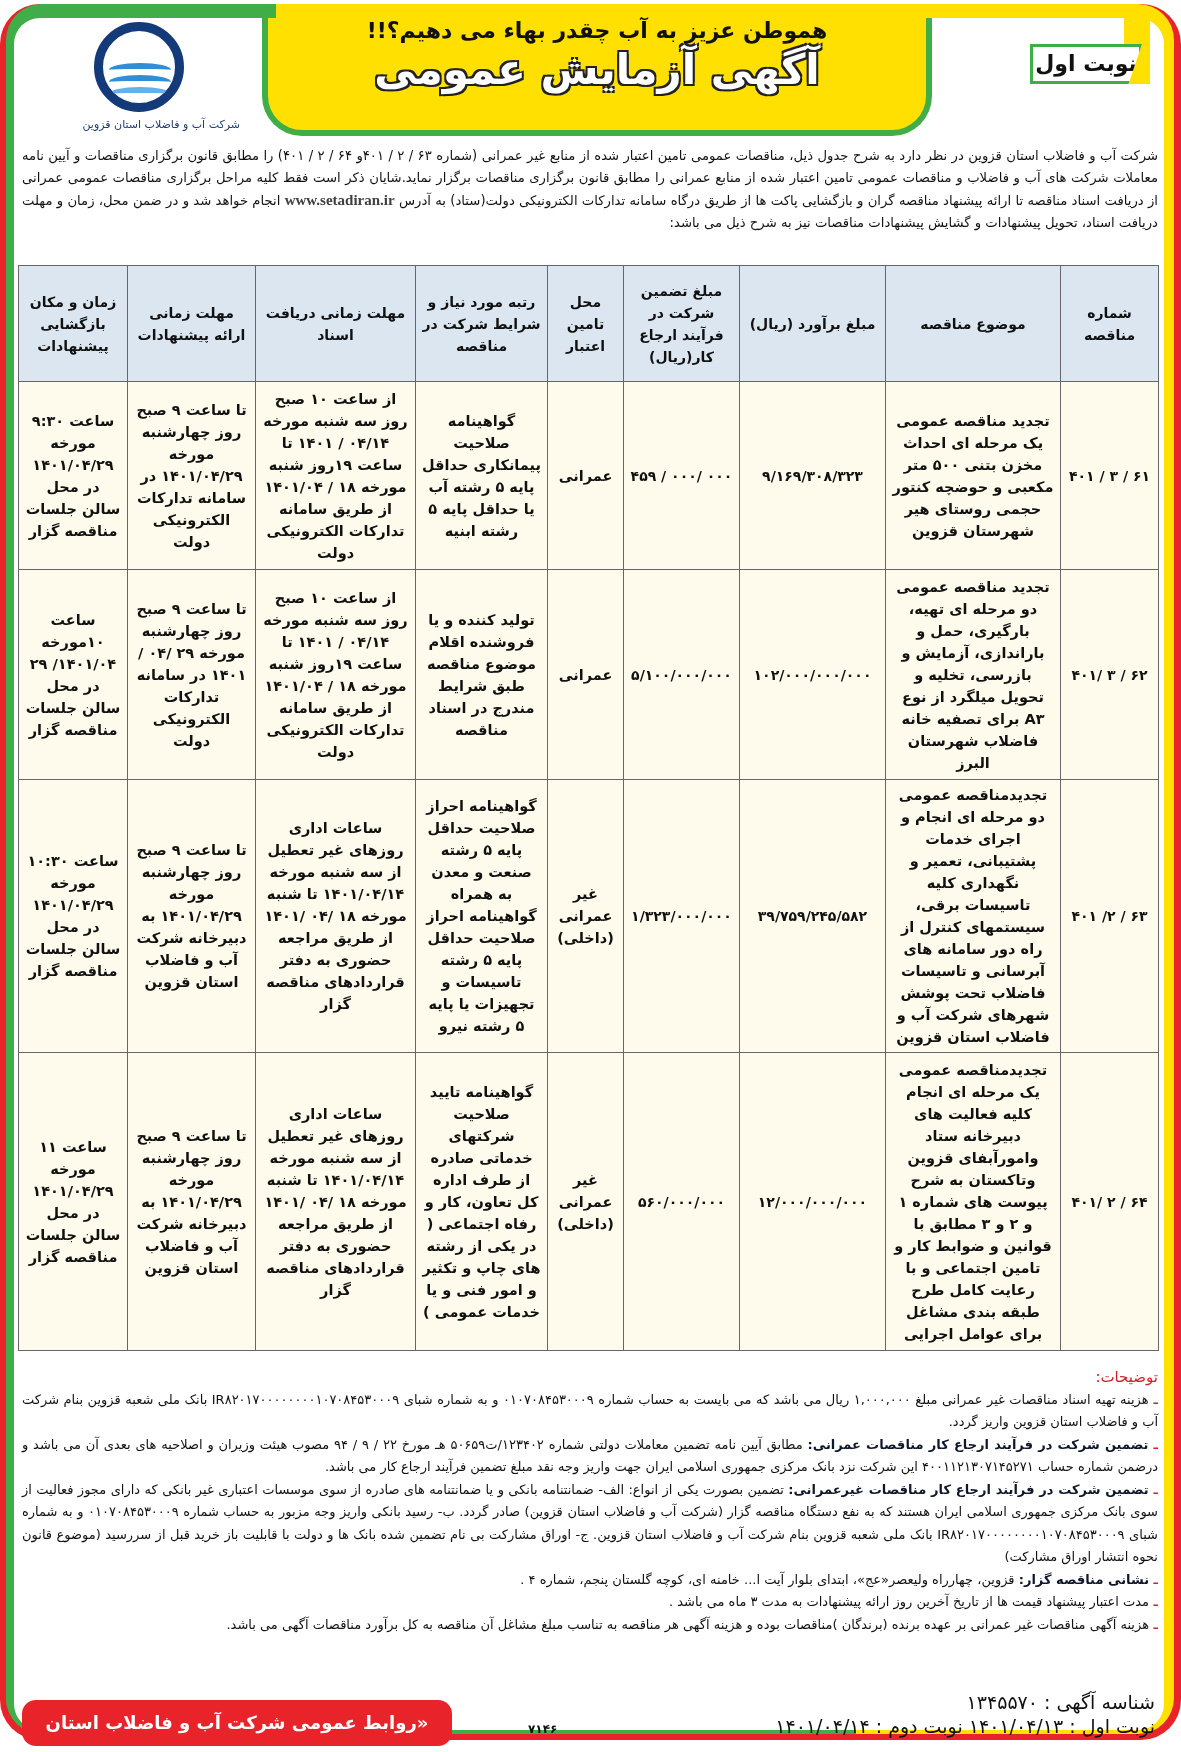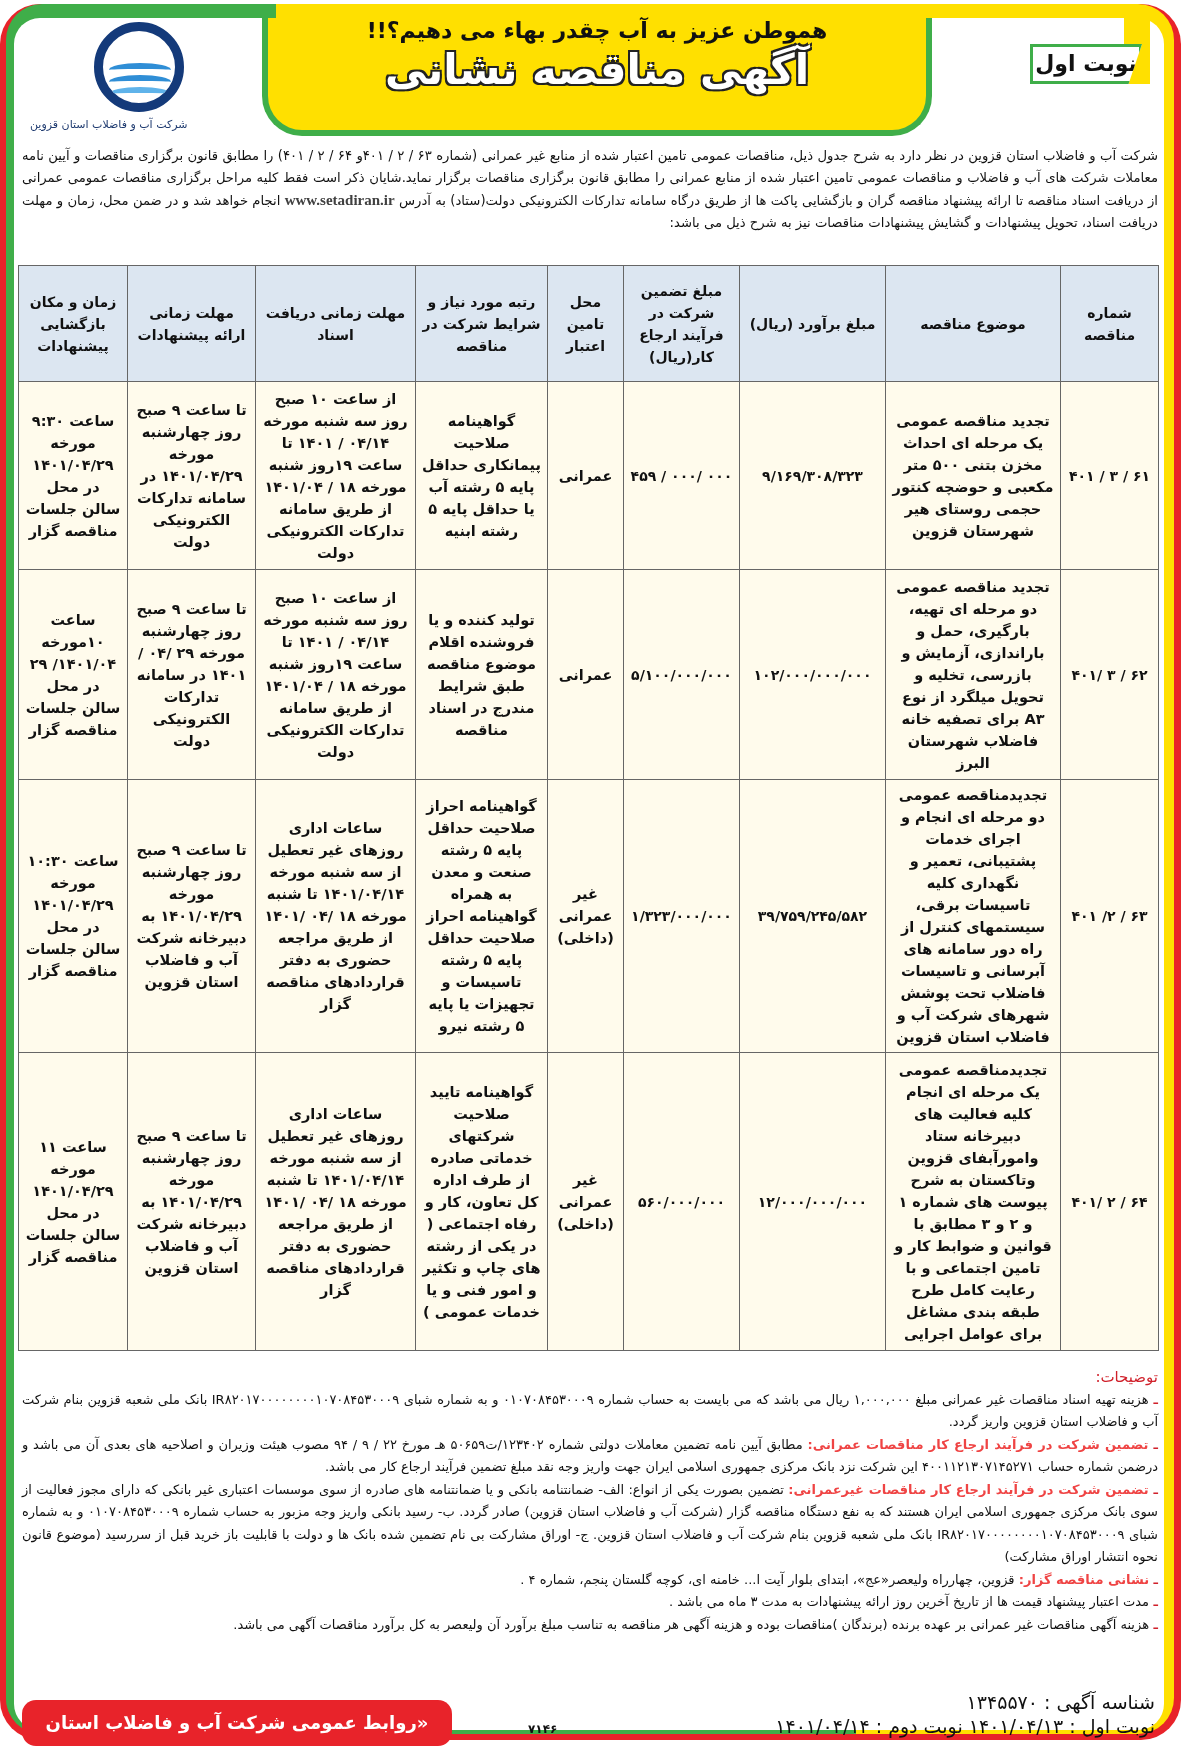--- a/index.html
+++ b/index.html
@@ -14,21 +14,21 @@
   .frame-outer .bottom-green { position: absolute; left: 0; bottom: 0; width: 850px; height: 40px; background: #3fae49; }
   .inner { position: absolute; left: 14px; top: 18px; width: 1150px; height: 1712px; background: #ffffff; border-radius: 26px; }
 
   
   .logo { position: absolute; left: 30px; top: 22px; width: 210px; height: 118px; }
   .logo-ring { position: absolute; left: 64px; top: 0; width: 90px; height: 90px; border-radius: 50%; border: 9px solid #143a7a; background: #fff; overflow: hidden; }
   .logo-wave1, .logo-wave2, .logo-wave3 { position: absolute; left: 6px; width: 62px; height: 14px; border-top: 6px solid #2f8ed6; border-radius: 50% 50% 0 0; }
   .logo-wave1 { top: 32px; }
   .logo-wave2 { top: 44px; }
   .logo-wave3 { top: 56px; border-top-color: #5fb3ea; }
-  .logo-caption { position: absolute; left: 0; top: 96px; width: 210px; text-align: left; font-size: 11px; color: #1f3b70; direction: rtl; }
+  .logo-caption { position: absolute; left: 0; top: 96px; width: 210px; text-align: right; font-size: 11px; color: #1f3b70; direction: rtl; }
 
   .banner { position: absolute; left: 262px; top: 18px; width: 670px; height: 118px; background: #ffe000; border: 6px solid #3fae49; border-top: none; border-radius: 0 0 40px 40px; text-align: center; direction: rtl; }
   .banner-sub { font-size: 22px; font-weight: bold; margin-top: 0; }
   .banner-title { font-size: 42px; font-weight: bold; color: #fff; text-shadow: -2px -2px 0 #222, 2px -2px 0 #222, -2px 2px 0 #222, 2px 2px 0 #222; margin-top: 2px; }
 
   .tab-yellow-right { position: absolute; left: 1124px; top: 18px; width: 26px; height: 66px; background: #ffe000; }
   .turn-badge { position: absolute; left: 1030px; top: 44px; width: 112px; height: 40px; border: 3px solid #3fae49; background: #fff; font-size: 22px; font-weight: bold; text-align: center; line-height: 34px; direction: rtl; clip-path: polygon(0 0, 100% 0, 88% 100%, 0 100%); }
 
   
   .intro { position: absolute; left: 22px; top: 145px; width: 1136px; direction: rtl; text-align: justify; font-size: 13.2px; line-height: 22px; }
@@ -47,21 +47,21 @@
   
   .wm { position: absolute; left: 100px; top: 560px; width: 760px; height: 640px; pointer-events: none; opacity: 0.42; }
   .wm-arc { position: absolute; border: 34px solid #8a8a80; border-radius: 50%; }
   .wm-a1 { left: 20px; top: 20px; width: 720px; height: 720px; border-right-color: transparent; border-bottom-color: transparent; }
   .wm-a2 { left: 180px; top: 110px; width: 360px; height: 520px; border-left-color: transparent; border-top-color: transparent; border-radius: 0 0 40px 0; }
   .wm-red { position: absolute; left: 260px; top: 150px; width: 42px; height: 60px; background: #f6a3a3; transform: rotate(35deg); opacity: 0.9; }
 
   
   .notes { position: absolute; left: 22px; top: 1366px; width: 1136px; direction: rtl; font-size: 13px; line-height: 22.5px; text-align: justify; }
   .notes-title { color: #d0202a; font-weight: normal; font-size: 15px; }
-  .notes .hl { color: #ef4444; font-weight: bold; }
+  .notes .hl { color: #0f172a; font-weight: bold; }
   .notes .dash { color: #d0202a; font-weight: bold; }
   .meta { position: absolute; left: 770px; top: 1690px; width: 385px; direction: rtl; font-size: 19px; line-height: 24px; }
   .pr-badge { position: absolute; left: 22px; top: 1700px; width: 430px; height: 46px; background: #e8232a; border-radius: 14px; color: #fff; font-weight: bold; font-size: 18px; text-align: center; line-height: 46px; direction: rtl; }
   .ad-num { position: absolute; left: 528px; top: 1722px; font-size: 12px; font-weight: bold; }
 </style>
 </head>
 <body>
 
 <div class="frame-red"></div>
 <div class="frame-outer">
@@ -75,21 +75,21 @@
   <div class="logo-ring">
     <div class="logo-wave1"></div>
       <div class="logo-wave2"></div>
       <div class="logo-wave3"></div>
   </div>
   <div class="logo-caption">شرکت آب و فاضلاب استان قزوین</div>
 </div>
 
 <div class="banner">
   <div class="banner-sub">هموطن عزیز به آب چقدر بهاء می دهیم؟!!</div>
-  <div class="banner-title">آگهی مناقصه نشانی</div>
+  <div class="banner-title">آگهی آزمایش عمومی</div>
 </div>
 <div class="tab-yellow-right"></div>
 <div class="turn-badge">نوبت اول</div>
 
 <div class="intro">
   <span>شرکت آب و فاضلاب استان قزوین در نظر دارد به شرح جدول ذیل، مناقصات عمومی تامین اعتبار شده از منابع غیر عمرانی (شماره ۶۳ / ۲ / ۴۰۱و ۶۴ / ۲ / ۴۰۱) را مطابق قانون برگزاری مناقصات و آیین نامه معاملات شرکت های آب و فاضلاب و مناقصات عمومی تامین اعتبار شده از منابع عمرانی را مطابق قانون برگزاری مناقصات برگزار نماید.شایان ذکر است فقط کلیه مراحل برگزاری مناقصات عمومی عمرانی از دریافت اسناد مناقصه تا ارائه پیشنهاد مناقصه گران و بازگشایی پاکت ها از طریق درگاه سامانه تدارکات الکترونیکی دولت(ستاد) به آدرس</span>
   <span class="link">www.setadiran.ir</span>
   <span>انجام خواهد شد و در ضمن محل، زمان و مهلت دریافت اسناد، تحویل پیشنهادات و گشایش پیشنهادات مناقصات نیز به شرح ذیل می باشد:</span>
 </div>
 
@@ -172,21 +172,21 @@
   </tbody>
 </table>
 
 <div class="notes">
   <div class="notes-title">توضیحات:</div>
   <div><span class="dash">ـ </span><span>هزینه تهیه اسناد مناقصات غیر عمرانی مبلغ ۱,۰۰۰,۰۰۰ ریال می باشد که می بایست به حساب شماره ۰۱۰۷۰۸۴۵۳۰۰۰۹ و به شماره شبای IR۸۲۰۱۷۰۰۰۰۰۰۰۰۱۰۷۰۸۴۵۳۰۰۰۹ بانک ملی شعبه قزوین بنام شرکت آب و فاضلاب استان قزوین واریز گردد.</span></div>
   <div><span class="dash">ـ </span><span class="hl">تضمین شرکت در فرآیند ارجاع کار مناقصات عمرانی:</span> <span>مطابق آیین نامه تضمین معاملات دولتی شماره ۱۲۳۴۰۲/ت۵۰۶۵۹ هـ مورخ ۲۲ / ۹ / ۹۴ مصوب هیئت وزیران و اصلاحیه های بعدی آن می باشد و درضمن شماره حساب ۴۰۰۱۱۲۱۳۰۷۱۴۵۲۷۱ این شرکت نزد بانک مرکزی جمهوری اسلامی ایران جهت واریز وجه نقد مبلغ تضمین فرآیند ارجاع کار می باشد.</span></div>
   <div><span class="dash">ـ </span><span class="hl">تضمین شرکت در فرآیند ارجاع کار مناقصات غیرعمرانی:</span> <span>تضمین بصورت یکی از انواع: الف- ضمانتنامه بانکی و یا ضمانتنامه های صادره از سوی موسسات اعتباری غیر بانکی که دارای مجوز فعالیت از سوی بانک مرکزی جمهوری اسلامی ایران هستند که به نفع دستگاه مناقصه گزار (شرکت آب و فاضلاب استان قزوین) صادر گردد. ب- رسید بانکی واریز وجه مزبور به حساب شماره ۰۱۰۷۰۸۴۵۳۰۰۰۹ و به شماره شبای IR۸۲۰۱۷۰۰۰۰۰۰۰۰۱۰۷۰۸۴۵۳۰۰۰۹ بانک ملی شعبه قزوین بنام شرکت آب و فاضلاب استان قزوین. ج- اوراق مشارکت بی نام تضمین شده بانک ها و دولت با قابلیت باز خرید قبل از سررسید (موضوع قانون نحوه انتشار اوراق مشارکت)</span></div>
   <div><span class="dash">ـ </span><span class="hl">نشانی مناقصه گزار:</span> <span>قزوین، چهارراه ولیعصر«عج»، ابتدای بلوار آیت ا... خامنه ای، کوچه گلستان پنجم، شماره ۴ .</span></div>
   <div><span class="dash">ـ </span><span>مدت اعتبار پیشنهاد قیمت ها از تاریخ آخرین روز ارائه پیشنهادات به مدت ۳ ماه می باشد .</span></div>
-  <div><span class="dash">ـ </span><span>هزینه آگهی مناقصات غیر عمرانی بر عهده برنده (برندگان )مناقصات بوده و هزینه آگهی هر مناقصه به تناسب مبلغ برآورد آن ولیعصر به کل برآورد مناقصات آگهی می باشد.</span></div>
+  <div><span class="dash">ـ </span><span>هزینه آگهی مناقصات غیر عمرانی بر عهده برنده (برندگان )مناقصات بوده و هزینه آگهی هر مناقصه به تناسب مبلغ مشاغل آن مناقصه به کل برآورد مناقصات آگهی می باشد.</span></div>
 </div>
 
 <div class="meta">
   <div>شناسه آگهی : ۱۳۴۵۵۷۰</div>
   <div>نوبت اول : ۱۴۰۱/۰۴/۱۳ نوبت دوم : ۱۴۰۱/۰۴/۱۴</div>
 </div>
 <div class="ad-num">۷۱۴۶</div>
 <div class="pr-badge">«روابط عمومی شرکت آب و فاضلاب استان قزوین»</div>
 
 </body></html>

